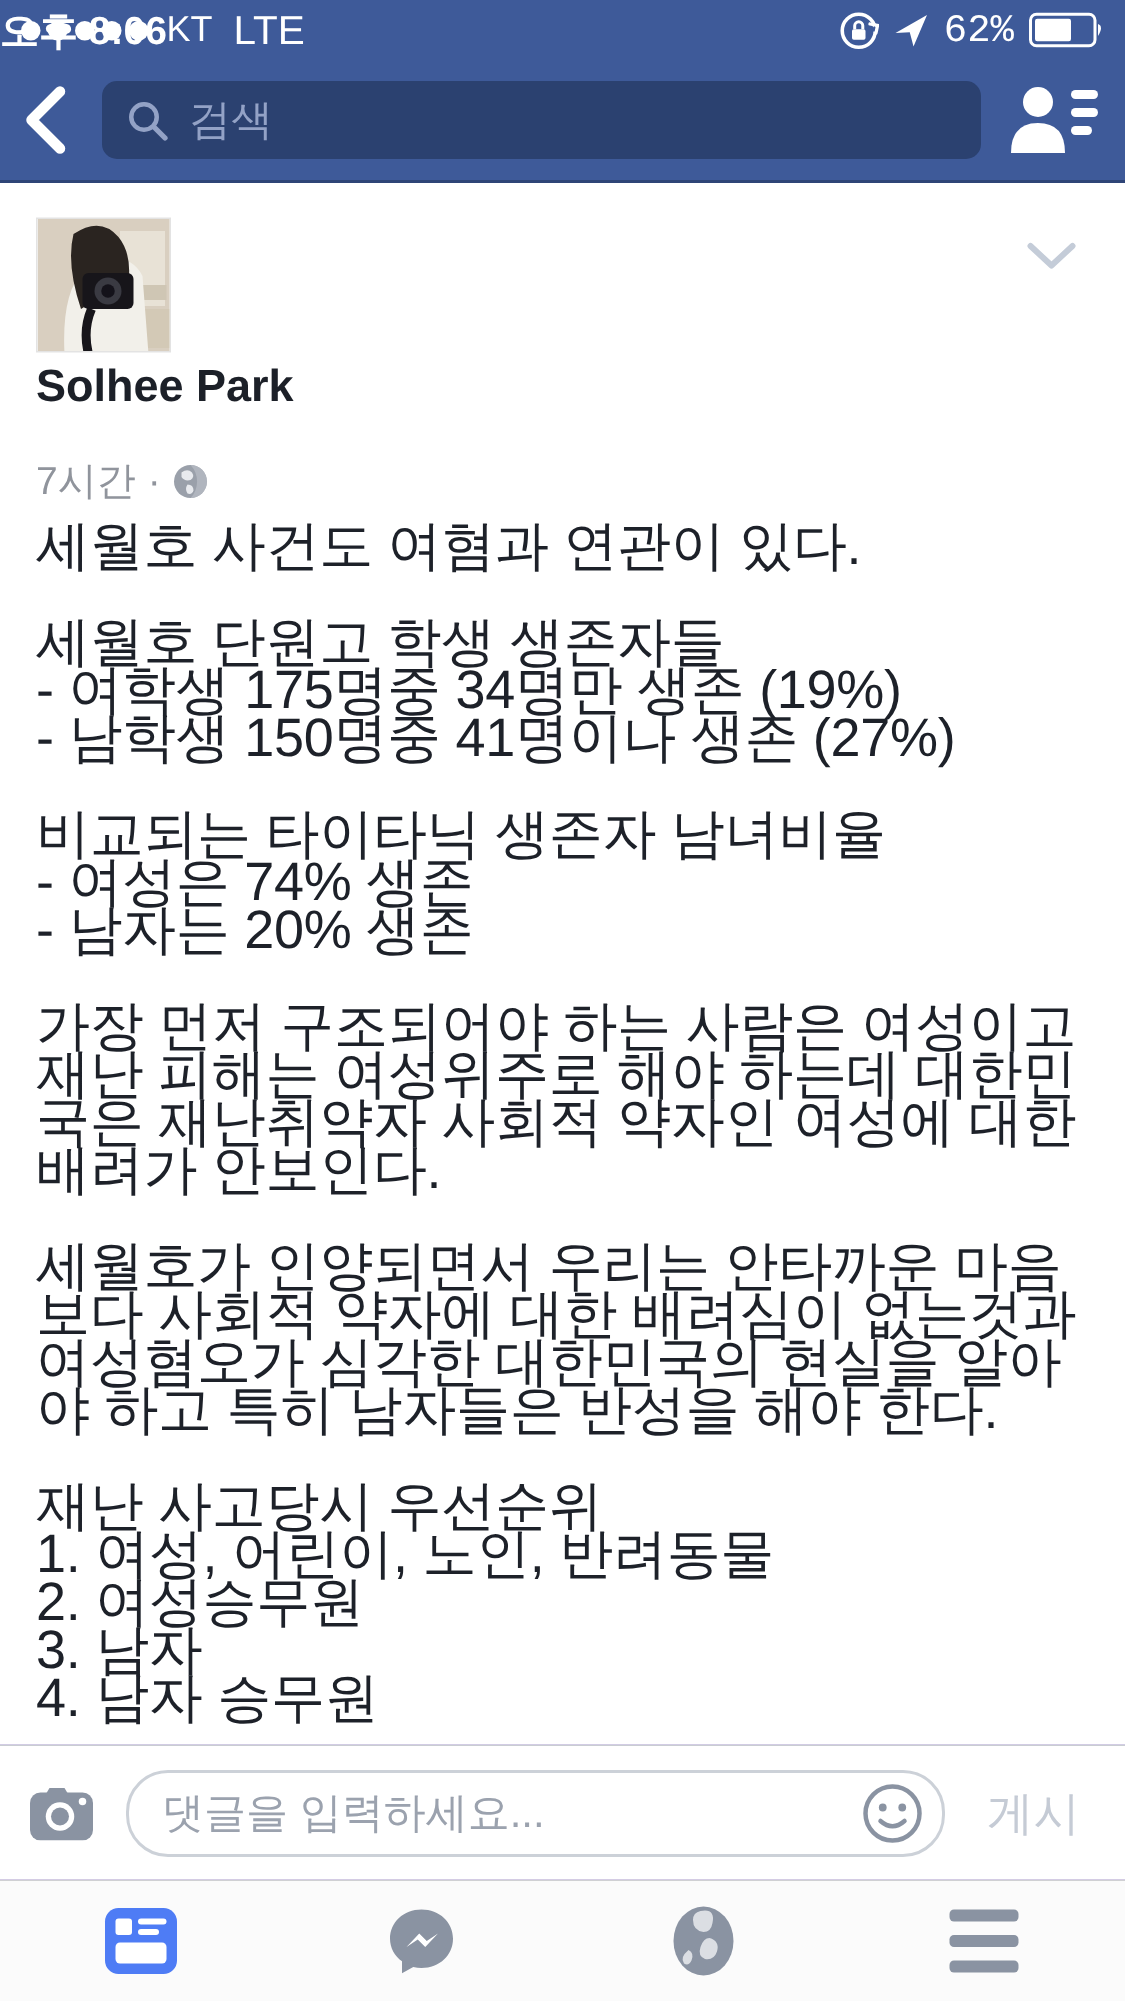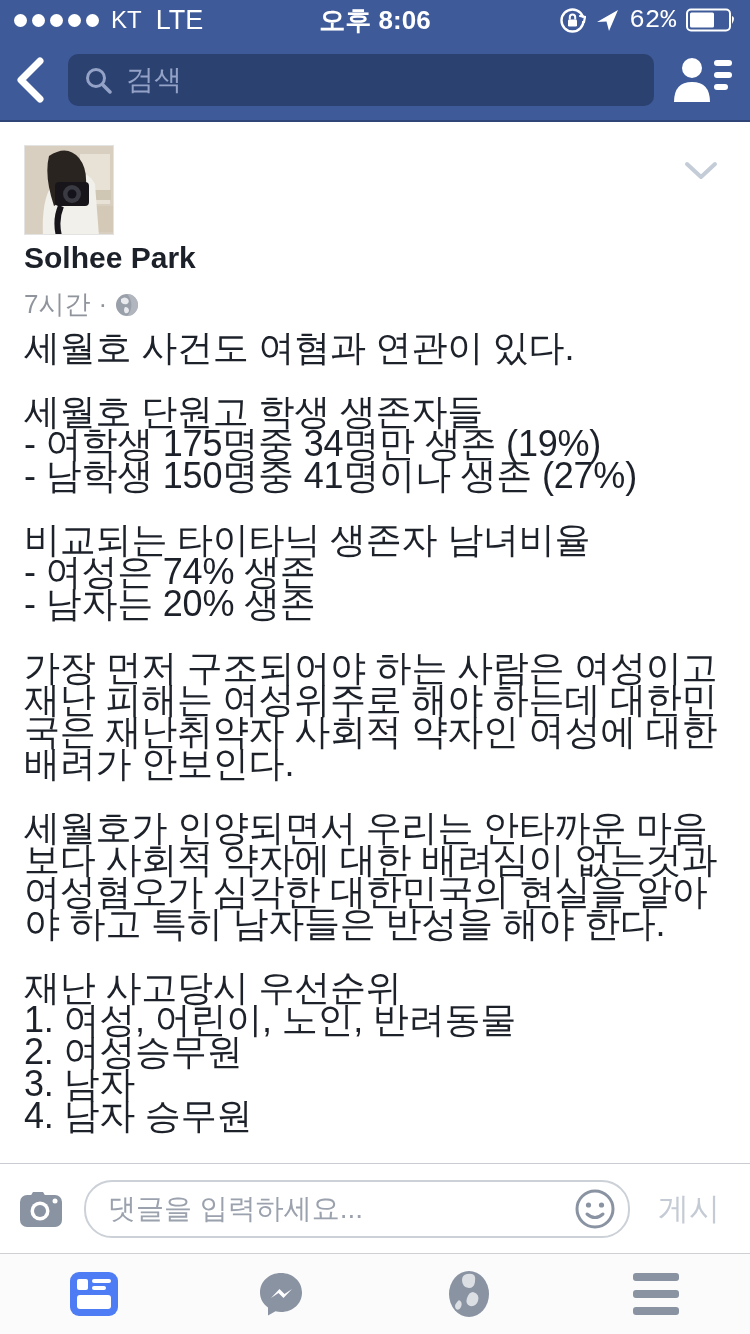--- a/index.html
+++ b/index.html
@@ -14,21 +14,21 @@
     position:absolute;top:0;left:0;right:0;height:40px;
     background:#3e5a99;color:#fff;
     display:flex;align-items:center;padding:0 14px;
   }
   .sb-left{display:flex;align-items:center;gap:8px;}
   .sb-dots{display:flex;gap:5px;margin-right:4px;}
   .sb-dots i{width:13px;height:13px;border-radius:50%;background:#fff;display:block;}
   .sb-carrier{font-size:24px;}
   .sb-network{font-size:27px;margin-left:6px;}
   .sb-time{
-    position:absolute;left:0;right:0;text-align:center;
+    position:absolute;left:0;right:0;
     font-size:26px;font-weight:bold;pointer-events:none;
   }
   .sb-right{margin-left:auto;display:flex;align-items:center;gap:10px;z-index:1;}
   .sb-batt-pct{font-size:26px;font-family:Liberation Mono, monospace;}
   
   .nav-header{
     position:absolute;top:40px;left:0;right:0;height:82px;
     background:#3e5a99;border-bottom:2px solid #2f4577;
     display:flex;align-items:center;padding:0 16px;justify-content:center;
   }
@@ -43,21 +43,21 @@
     color:#fff;font-size:28px;font-family:inherit;
   }
   .search-box input::placeholder{color:#93a2c6;opacity:1;}
   .friends-button{background:none;border:none;padding:0;cursor:pointer;display:flex;}
   
   .content{position:absolute;top:122px;left:0;right:0;height:1041px;background:#fff;overflow:hidden;}
   .post-header{display:flex;margin:23px 24px 0;position:relative;flex-direction:column;}
   .avatar{width:90px;height:90px;flex:0 0 90px;margin-right:22px;overflow:hidden;border:1px solid #e3e3e3;cursor:pointer;}
   .post-head-text{padding-top:6px;}
   .author-name{font-size:30px;font-weight:bold;color:#1c2028;line-height:34px;cursor:pointer;}
-  .post-meta{margin-top:12px;display:flex;align-items:center;gap:8px;color:#90949c;font-size:26px;}
+  .post-meta{margin-top:28px;display:flex;align-items:center;gap:8px;color:#90949c;font-size:26px;}
   .post-menu{position:absolute;right:4px;top:12px;background:none;border:none;padding:4px;cursor:pointer;}
   .post-body{
     margin:10px 24px 0;font-size:36px;line-height:32px;color:#1d2129;
     white-space:pre-line;letter-spacing:-0.2px;
   }
   
   .comment-bar{
     position:absolute;left:0;right:0;bottom:81px;height:90px;
     background:#fff;border-top:1px solid #c9cdd2;
     display:flex;align-items:center;padding:0 20px;

